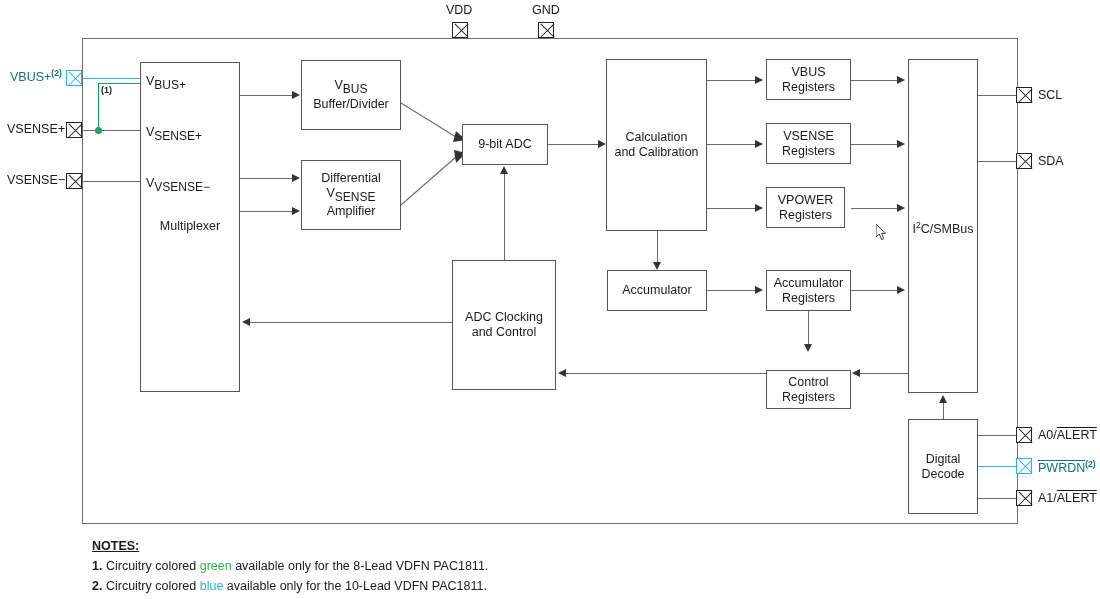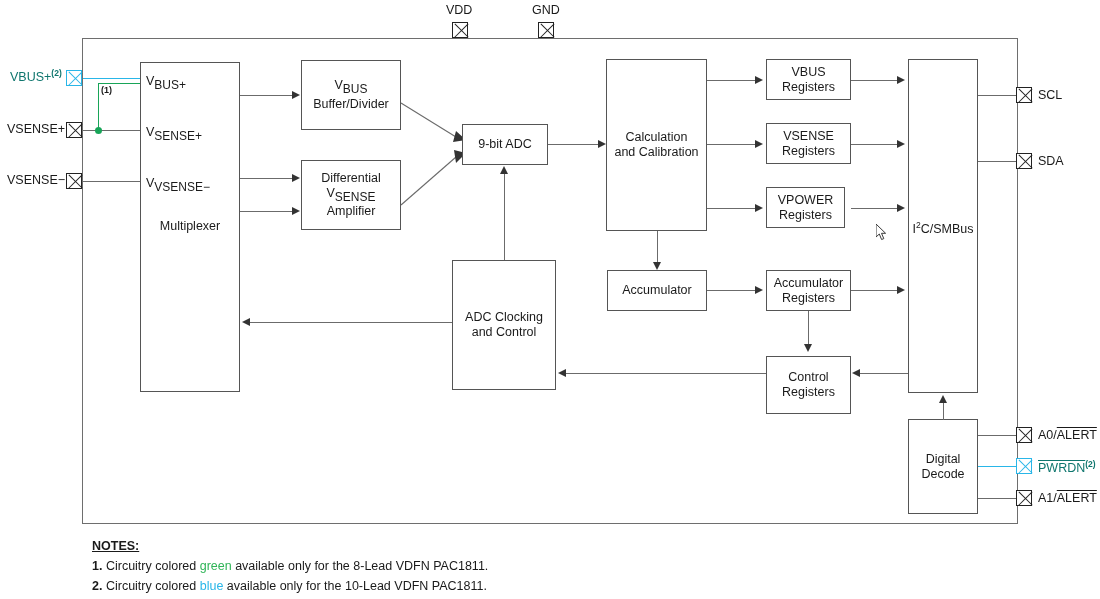--- a/index.html
+++ b/index.html
@@ -192,21 +192,21 @@
     <span class="lbl">Registers</span>
   </div>
   <div class="abs block" style="left:766px;top:187px;width:79px;height:41px;flex-direction:column;">
     <span class="lbl">VPOWER</span>
     <span class="lbl">Registers</span>
   </div>
   <div class="abs block" style="left:766px;top:270px;width:85px;height:41px;flex-direction:column;">
     <span class="lbl">Accumulator</span>
     <span class="lbl">Registers</span>
   </div>
-  <div class="abs block" style="left:766px;top:356px;width:85px;height:58px;flex-direction:column;">
+  <div class="abs block" style="left:766px;top:370px;width:85px;height:39px;flex-direction:column;">
     <span class="lbl">Control</span>
     <span class="lbl">Registers</span>
   </div>
 
   <div class="abs wire wire-v" style="left:808px;top:311px;height:33px;"></div>
   <div class="abs arrow arrow-d" style="left:804px;top:344px;"></div>
 
   <div class="abs wire wire-h" style="left:851px;top:80px;width:46px;"></div>
   <div class="abs arrow arrow-r" style="left:897px;top:75.5px;"></div>
   <div class="abs wire wire-h" style="left:851px;top:144px;width:46px;"></div>

